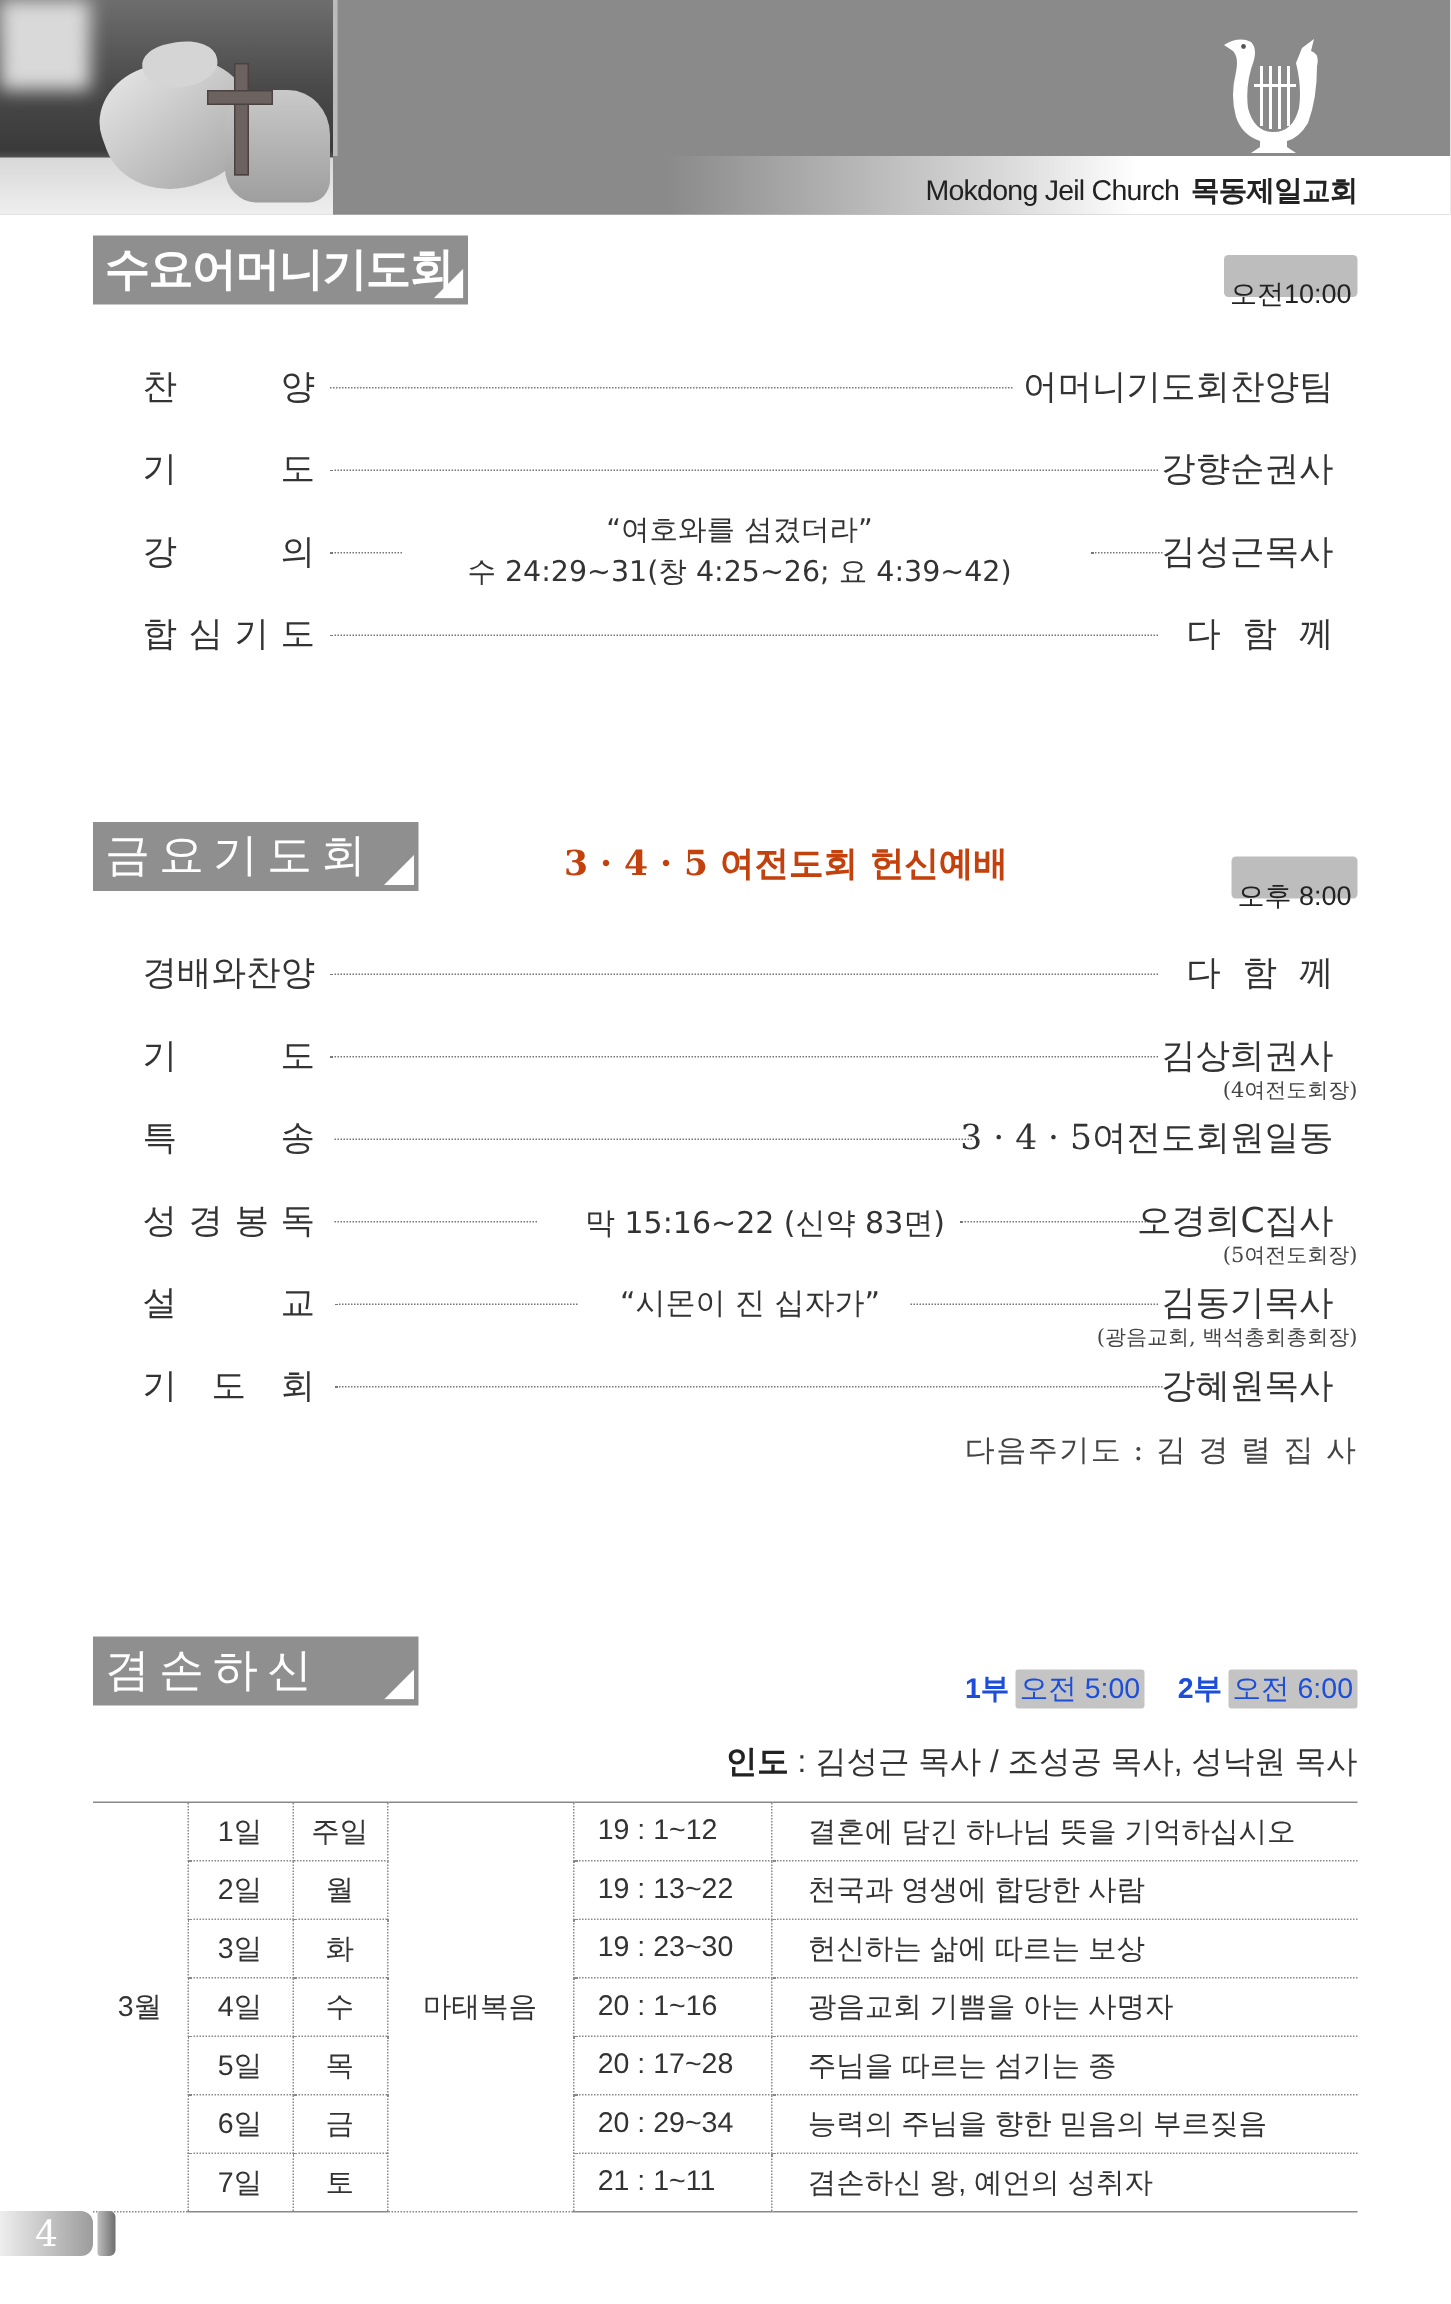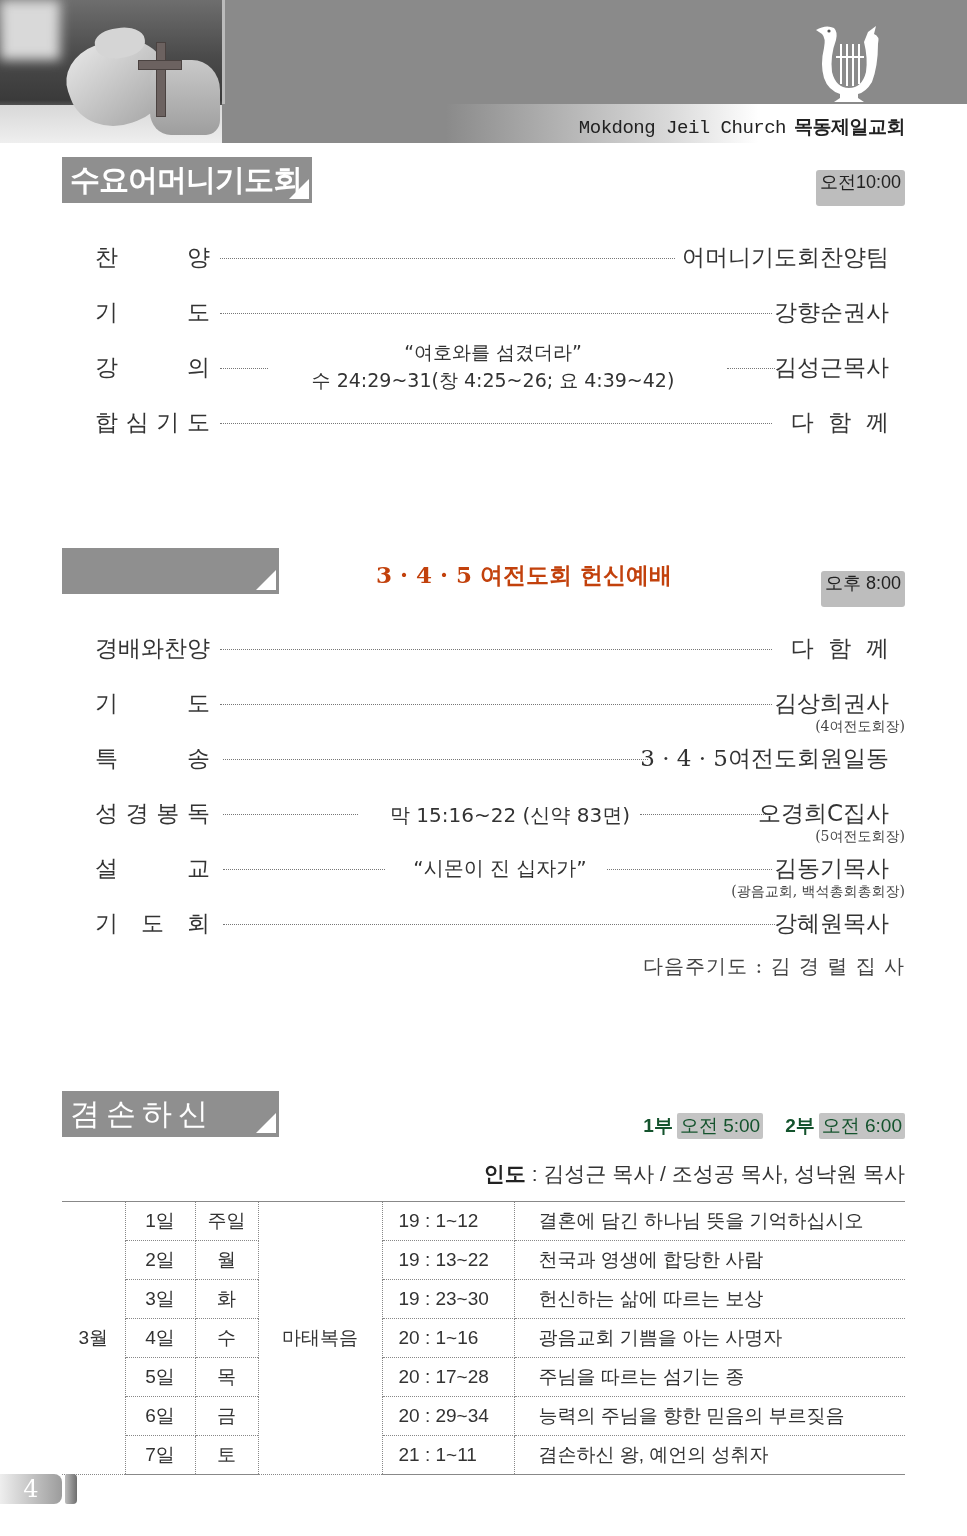--- a/index.html
+++ b/index.html
@@ -14,47 +14,47 @@
   .photo .table-surface { position:absolute; left:0; top:105px; width:222px; height:40px; background: linear-gradient(180deg,#d8d8d8,#f0f0f0); }
   .photo .hand { position:absolute; border-radius: 40% 50% 45% 50%; background: linear-gradient(160deg,#e6e6e6,#a6a6a6); }
   .photo .h1 { left: 68px; top: 40px; width: 100px; height: 85px; transform: rotate(-20deg); }
   .photo .h2 { left: 95px; top: 28px; width: 50px; height: 30px; background: #d5d5d5; transform: rotate(-10deg); }
   .photo .h3 { left: 150px; top: 60px; width: 70px; height: 75px; background: linear-gradient(180deg,#c9c9c9,#9e9e9e); border-radius: 30% 40% 20% 30%; }
   .photo .cross-v { position:absolute; left:156px; top:42px; width:10px; height:75px; background:#6c6260; border:1px solid #4a4240; }
   .photo .cross-h { position:absolute; left:138px; top:60px; width:44px; height:10px; background:#6c6260; border:1px solid #4a4240; }
   .strip-white { position:absolute; left: 222px; top: 0; width: 3px; height: 143px; background: #bbb; }
   .lower-band { position: absolute; left: 222px; top: 104px; width: 745px; height: 39px;
     background: linear-gradient(90deg, #8a8a8a 0%, #8a8a8a 30%, #d9d9d9 60%, #ffffff 72%, #ffffff 100%); }
-  .church-name { position: absolute; right: 62px; top: 114px; font-family: Liberation Mono, monospace; font-size: 19px; color: #222; letter-spacing: -0.5px; }
+  .church-name { position: absolute; right: 62px; top: 114px; font-family: Liberation Sans, sans-serif; font-size: 19px; color: #222; letter-spacing: -0.5px; }
   .church-name .ko { font-weight: bold; margin-left: 8px; }
   .logo { position: absolute; left: 812px; top: 22px; width: 74px; height: 80px; }
 
   
   .sec-title { position: absolute; height: 46px; background: #8f8f8f; color: #fff; font-family: "DejaVu Sans", sans-serif;
     font-weight: bold; font-size: 30px; line-height: 46px; padding-left: 8px; letter-spacing: -1px; }
   .sec-title.spaced { letter-spacing: 6px; font-weight: normal; }
   .sec-title .corner { position: absolute; right: 3px; bottom: 4px; width: 20px; height: 20px; background: #fff;
     clip-path: polygon(100% 0, 100% 0, 0 100%, 0 100%, 100% 0, 0 100%, 0 100%); }
   .sec-title .corner { clip-path: polygon(100% 0, 0 100%, 0 100%, 0 100%, 0 100%, 100% 100%, 100% 0); clip-path: polygon(100% 0, 100% 100%, 0 100%); }
 
-  .badge { position: absolute; background: #bdbdbd; border-radius: 3px; font-family: "Liberation Sans", sans-serif; font-size: 18px; color: #222; padding: 0 4px; height: 36px; line-height: 24px; margin-left: 36px; }
+  .badge { position: absolute; background: #bdbdbd; border-radius: 3px; font-family: "Liberation Sans", sans-serif; font-size: 18px; color: #222; padding: 14px 4px; height: 16px; line-height: 24px; margin-left: 36px; }
 
   
   .row { position: absolute; left: 95px; width: 810px; height: 32px; font-family: "DejaVu Sans", sans-serif; font-size: 23px; color: #333; }
   .row .label { position: absolute; left: 0; top: 0; width: 115px; display: flex; justify-content: space-between; white-space: nowrap; }
   .row .dots { position: absolute; top: 16px; height: 0; border-top: 1px dotted #777; }
   .row .right { position: absolute; right: 16px; top: 0; white-space: nowrap; text-align: right; }
   .row .sub { position: absolute; right: 0; top: 30px; font-family: "DejaVu Serif", serif; font-size: 14px; color: #444; white-space: nowrap; }
   .row .mid { position: absolute; top: 0; font-size: 20px; white-space: nowrap; text-align: center; }
   .center-text { position: absolute; font-family: "DejaVu Sans", sans-serif; font-size: 19px; color: #333; text-align: center; white-space: nowrap; }
 
   .friday-theme { position: absolute; left: 376px; top: 560px; font-family: "DejaVu Serif", serif; font-weight: bold; font-size: 23px; color: #c2410c; }
   .next-prayer { position: absolute; right: 62px; top: 953px; font-family: "DejaVu Serif", serif; font-size: 20px; color: #444; letter-spacing: 1px; }
 
-  .dawn-times { position: absolute; right: 62px; top: 1113px; font-family: "Liberation Sans", sans-serif; font-size: 19px; color: #14532d; display: flex; align-items: center; gap: 4px; }
+  .dawn-times { position: absolute; right: 62px; top: 1113px; font-family: "Liberation Sans", sans-serif; font-size: 19px; color: #1d4ed8; display: flex; align-items: center; gap: 4px; }
   .dawn-times b { font-weight: bold; }
   .dawn-times .t { background: #c4c4c4; padding: 0 3px; border-radius: 2px; }
   .dawn-times .gap { width: 14px; }
   .leaders { position: absolute; right: 62px; top: 1160px; font-family: "Liberation Sans", sans-serif; font-size: 21px; color: #333; }
   .leaders b { font-weight: bold; color: #222; font-family: Liberation Mono, monospace; }
 
   
   table.sched { position: absolute; left: 62px; top: 1201px; width: 843px; border-collapse: collapse; font-family: "Liberation Sans", sans-serif; font-size: 19px; color: #333; }
   table.sched td { border: 1px dotted #888; height: 39px; text-align: center; }
   table.sched tr:first-child td { border-top: 1px solid #888; }
@@ -134,20 +134,21 @@
       <span>합</span>
       <span>심</span>
       <span>기</span>
       <span>도</span>
     </div>
   <div class="dots" style="left:125px; width:552px;"></div>
   <div class="right" style="white-space:pre;">다  함  께</div>
 </div>
 
 <div class="sec-title spaced" style="left:62px; top:548px; width:217px;">
+  <span>금요기도회</span>
   <span class="corner"></span>
 </div>
 <div class="friday-theme">3 · 4 · 5 여전도회 헌신예배</div>
 <div class="badge" style="right:62px; top:571px;">오후 8:00</div>
 
 <div class="row" style="top:633px;">
   <div class="label">
       <span>경배와찬양</span>
     </div>
   <div class="dots" style="left:125px; width:552px;"></div>

